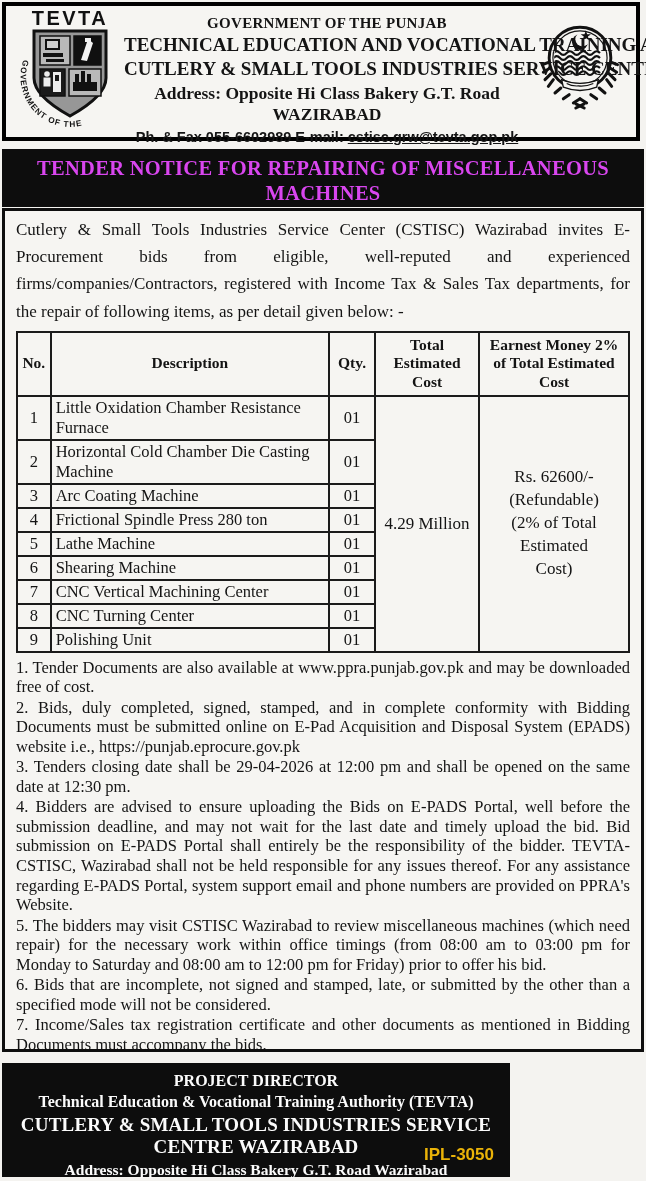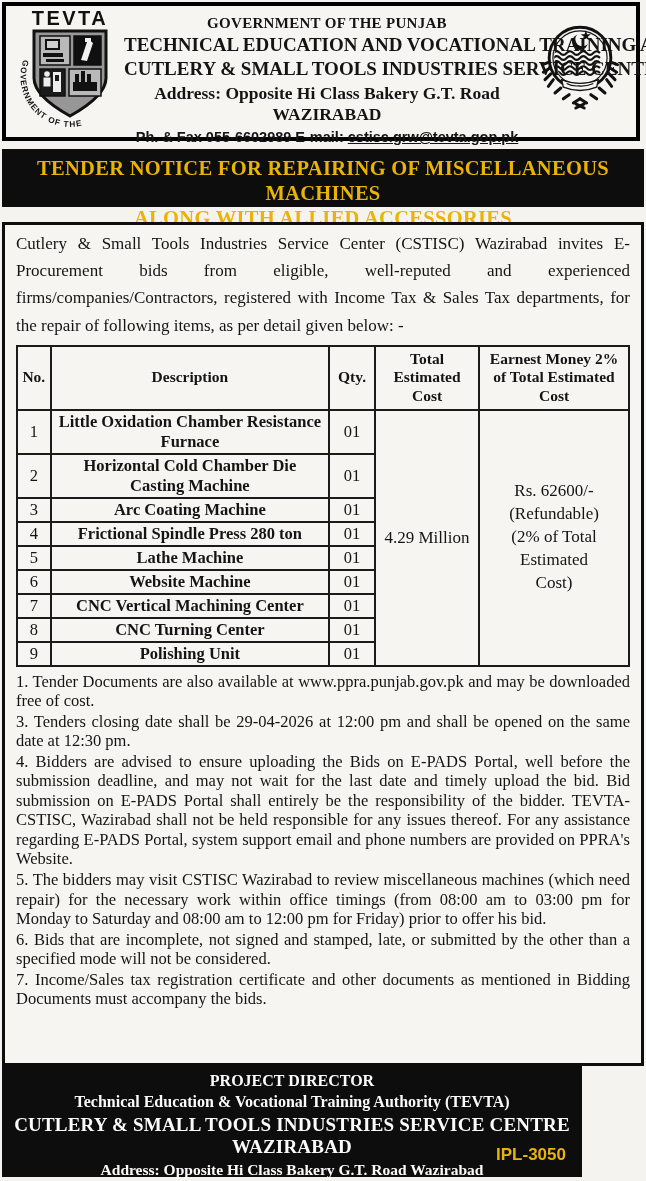--- a/index.html
+++ b/index.html
@@ -19,51 +19,51 @@
   .header-center{position:absolute;left:118px;right:106px;top:7px;text-align:center;}
   .h-line1{font-weight:bold;font-size:15px;letter-spacing:.3px;margin:2px 0 0;}
   .h-line2{font-weight:bold;font-size:19px;margin:2px 0 0;white-space:nowrap;}
   .h-line3{font-weight:bold;font-size:19px;margin:2px 0 0;white-space:nowrap;}
   .h-line4{font-weight:bold;font-size:17.5px;margin:3px 0 0;}
   .h-line5{font-family:Liberation Sans, sans-serif;font-weight:bold;font-size:14.5px;margin:4px 0 0;}
   .h-line5 .email{text-decoration:underline;}
   
   .title-bar{
     position:absolute;left:2px;top:149px;width:642px;height:58px;
-    background:#0d0d0d;color:#eab308;text-align:center;box-sizing:border-box;padding-top:7px;
+    background:#0d0d0d;color:#d946ef;text-align:center;box-sizing:border-box;padding-top:7px;
   }
   .title-bar div{font-weight:bold;font-size:20.5px;letter-spacing:.3px;line-height:1.22;}
   
   .body-box{
-    position:absolute;left:2px;top:222px;width:642px;height:844px;
+    position:absolute;left:2px;top:208px;width:642px;height:844px;
     border:3px solid #0e0e0e;box-sizing:border-box;background:#f6f5f2;
     padding:5px 11px 0 11px;overflow:hidden;
   }
   .intro{font-size:17px;line-height:1.6;text-align:justify;margin:0;}
   
   table.items{
     width:100%;border-collapse:collapse;margin:6px 0 5px 0;
     font-size:16.5px;
   }
   table.items th,table.items td{
     border:2px solid #1b1b1b;padding:1px 4px;box-sizing:border-box;
   }
   table.items th{font-weight:bold;text-align:center;font-size:15.5px;line-height:1.2;padding:3px 2px;}
   td.c-no{text-align:center;width:5.5%;}
-  td.c-desc{text-align:center;width:45.5%;padding-left:8px;font-weight:bold;}
+  td.c-desc{text-align:left;width:45.5%;padding-left:8px;}
   td.c-qty{text-align:center;width:7.5%;}
   td.c-cost{text-align:center;width:17%;vertical-align:middle;font-size:17px;margin-top:15px;}
   td.c-earnest{text-align:center;width:24.5%;vertical-align:middle;font-size:17px;line-height:1.35;}
   table.items tbody tr{height:23px;}
   
   .terms{margin-top:3px;}
   .term{font-size:16.5px;line-height:1.185;text-align:justify;margin:0 0 1px 0;}
   
   .footer-box{
-    position:absolute;left:2px;top:1063px;width:580px;height:114px;
+    position:absolute;left:2px;top:1063px;width:508px;height:114px;
     background:#0d0d0d;color:#fbfbfb;text-align:center;box-sizing:border-box;padding-top:9px;
   }
   .f-line1{font-weight:bold;font-size:16px;margin:0;}
   .f-line2{font-weight:bold;font-size:16px;margin:3px 0 0;}
   .f-line3{font-weight:bold;font-size:19px;margin:3px 0 0;letter-spacing:.2px;}
   .f-line4{font-weight:bold;font-size:15.5px;margin:3px 0 0;}
   .f-line5{font-weight:bold;font-size:15.5px;margin:3px 0 0;}
   .f-line5 .email{text-decoration:underline;}
   .ipl{position:absolute;right:16px;bottom:12px;font-family:"Liberation Sans",sans-serif;font-weight:bold;font-size:17px;color:#eab308;}
 </style>
@@ -211,21 +211,21 @@
             <td class="c-desc">Frictional Spindle Press 280 ton</td>
             <td class="c-qty">01</td>
           </tr>
         <tr>
             <td class="c-no">5</td>
             <td class="c-desc">Lathe Machine</td>
             <td class="c-qty">01</td>
           </tr>
         <tr>
             <td class="c-no">6</td>
-            <td class="c-desc">Website Machine</td>
+            <td class="c-desc">Shearing Machine</td>
             <td class="c-qty">01</td>
           </tr>
         <tr>
             <td class="c-no">7</td>
             <td class="c-desc">CNC Vertical Machining Center</td>
             <td class="c-qty">01</td>
           </tr>
         <tr>
             <td class="c-no">8</td>
             <td class="c-desc">CNC Turning Center</td>
@@ -234,20 +234,21 @@
         <tr>
             <td class="c-no">9</td>
             <td class="c-desc">Polishing Unit</td>
             <td class="c-qty">01</td>
           </tr>
       </tbody>
     </table>
 
     <div class="terms">
       <p class="term"><span>1.</span> <span>Tender Documents are also available at www.ppra.punjab.gov.pk and may be downloaded free of cost.</span></p>
+      <p class="term"><span>2.</span> <span>Bids, duly completed, signed, stamped, and in complete conformity with Bidding Documents must be submitted online on E-Pad Acquisition and Disposal System (EPADS) website i.e., https://punjab.eprocure.gov.pk</span></p>
       <p class="term"><span>3.</span> <span>Tenders closing date shall be 29-04-2026 at 12:00 pm and shall be opened on the same date at 12:30 pm.</span></p>
       <p class="term"><span>4.</span> <span>Bidders are advised to ensure uploading the Bids on E-PADS Portal, well before the submission deadline, and may not wait for the last date and timely upload the bid. Bid submission on E-PADS Portal shall entirely be the responsibility of the bidder. TEVTA-CSTISC, Wazirabad shall not be held responsible for any issues thereof. For any assistance regarding E-PADS Portal, system support email and phone numbers are provided on PPRA's Website.</span></p>
       <p class="term"><span>5.</span> <span>The bidders may visit CSTISC Wazirabad to review miscellaneous machines (which need repair) for the necessary work within office timings (from 08:00 am to 03:00 pm for Monday to Saturday and 08:00 am to 12:00 pm for Friday) prior to offer his bid.</span></p>
       <p class="term"><span>6.</span> <span>Bids that are incomplete, not signed and stamped, late, or submitted by the other than a specified mode will not be considered.</span></p>
       <p class="term"><span>7.</span> <span>Income/Sales tax registration certificate and other documents as mentioned in Bidding Documents must accompany the bids.</span></p>
 
     </div>
   </div>
 
   <div class="footer-box">

